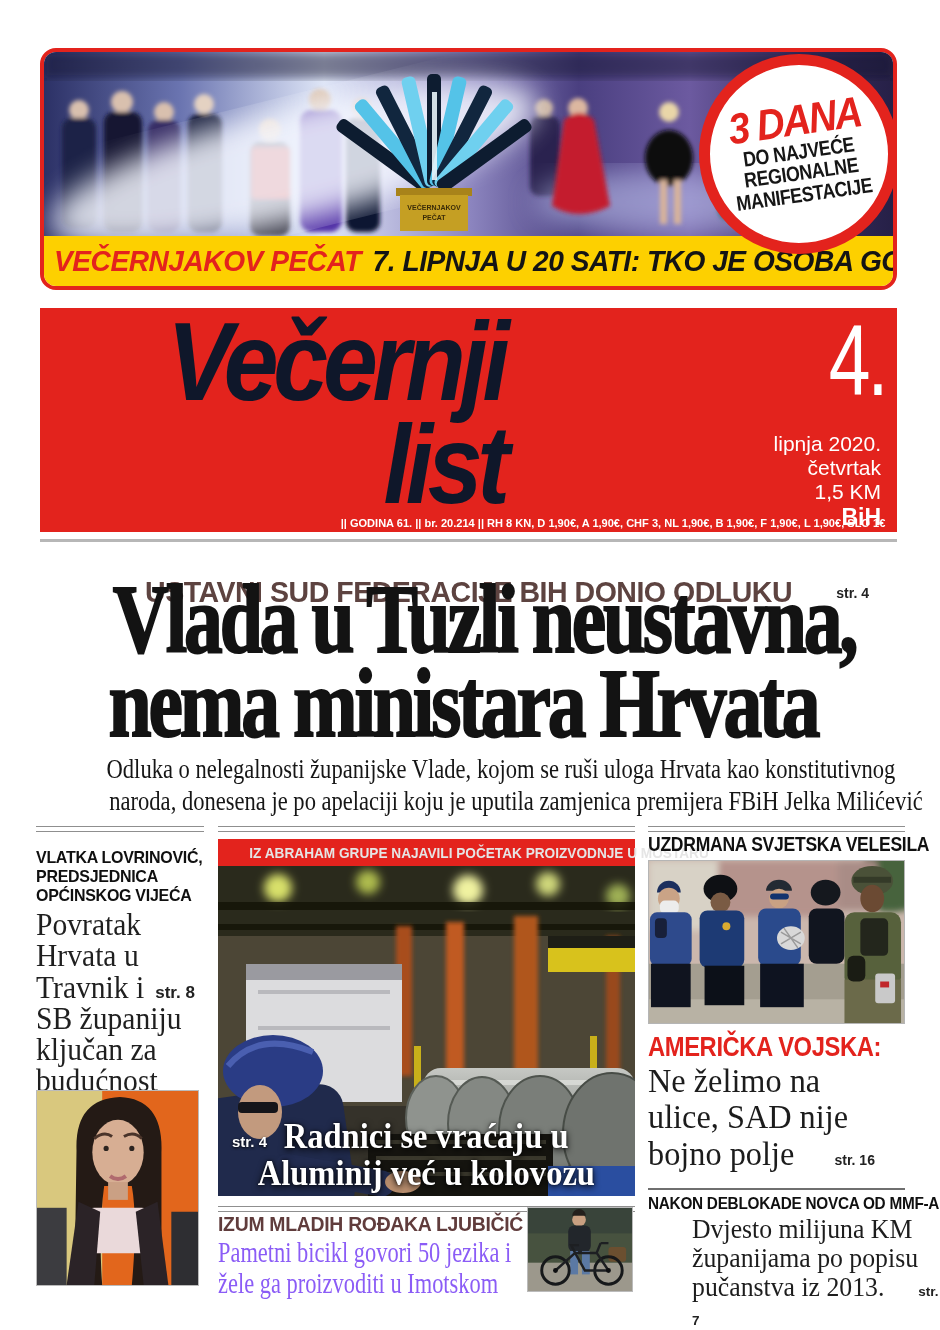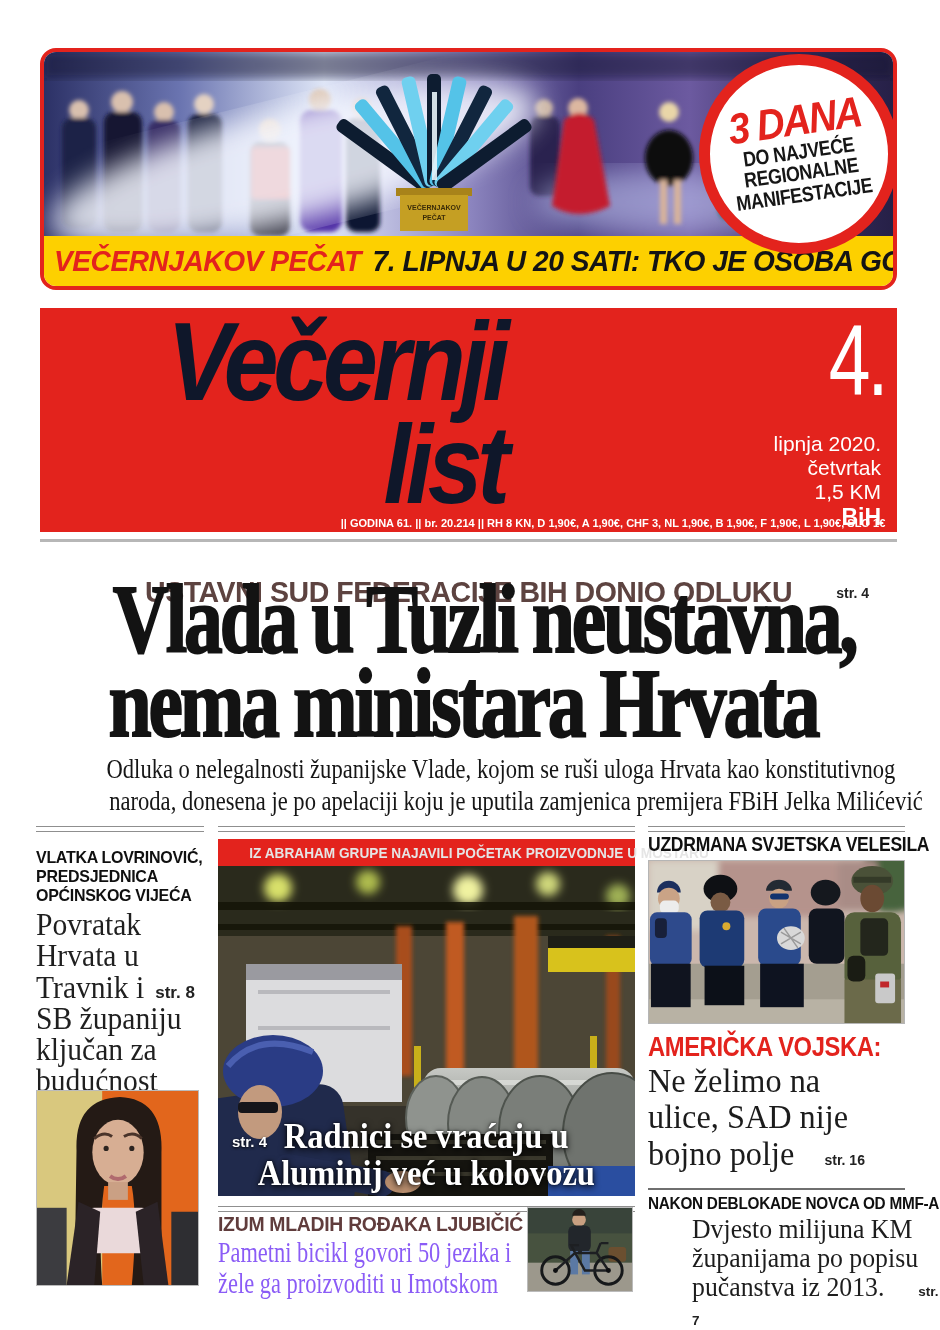--- a/index.html
+++ b/index.html
@@ -86,21 +86,21 @@
 
   
   .right-rule { position:absolute; left:648px; top:826px; width:257px; }
   .kicker-rt { position:absolute; left:648px; top:833px; font-weight:bold; font-size:19.5px;
                color:#101010; letter-spacing:-0.3px; }
   .police { position:absolute; left:648px; top:860px; width:257px; height:164px; border:1px solid #b5b5b5; }
   .red-kicker { position:absolute; left:648px; top:1031px; color:#e3231d; font-weight:bold; font-size:28px;
                 letter-spacing:-0.5px; }
   .right-hl { position:absolute; left:648px; top:1063px; width:257px;
               font-family:"Liberation Serif", serif; font-size:34px; line-height:1.07; color:#1c1c1c; }
-  .right-hl .pref { margin-left:14px; font-size:14px; }
+  .right-hl .pref { margin-left:24px; font-size:14px; }
   .right-srule { position:absolute; left:648px; top:1188px; width:257px; border-top:2px solid #6f6f6f; }
   .kicker-rt2 { position:absolute; left:648px; top:1194px; font-weight:bold; font-size:16.5px;
                 color:#101010; letter-spacing:-0.3px; }
   .right-bottom-hl { position:absolute; left:648px; top:1214px; width:257px;
                      font-family:"Liberation Serif", serif; font-size:28px; line-height:1.04; color:#1d1d1d;margin-left:44px; }
   .right-bottom-hl .pref { margin-left:10px; font-size:13.5px; }
 </style>
 </head>
 <body>
 

